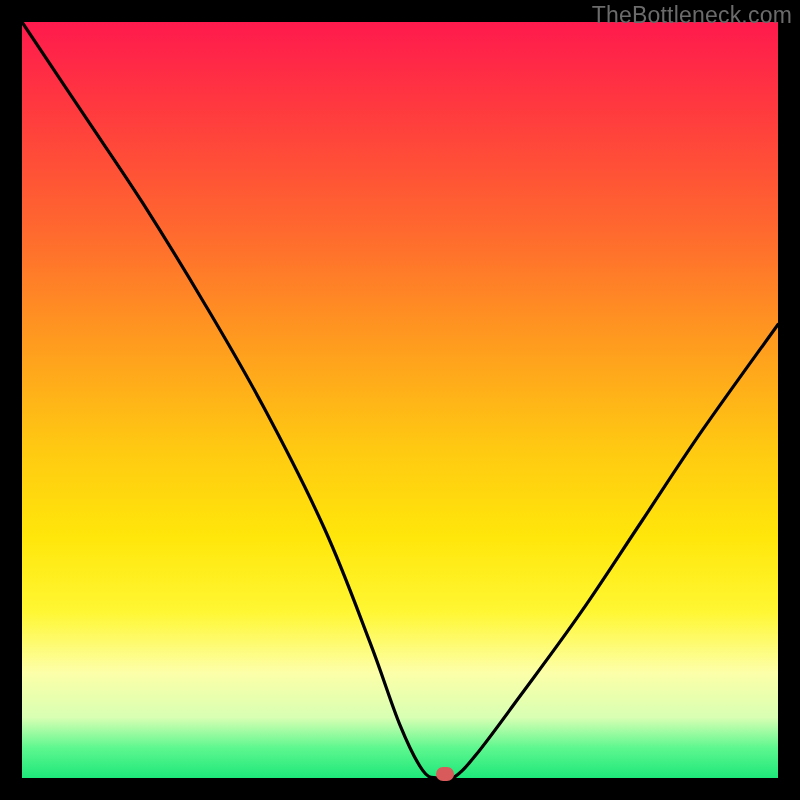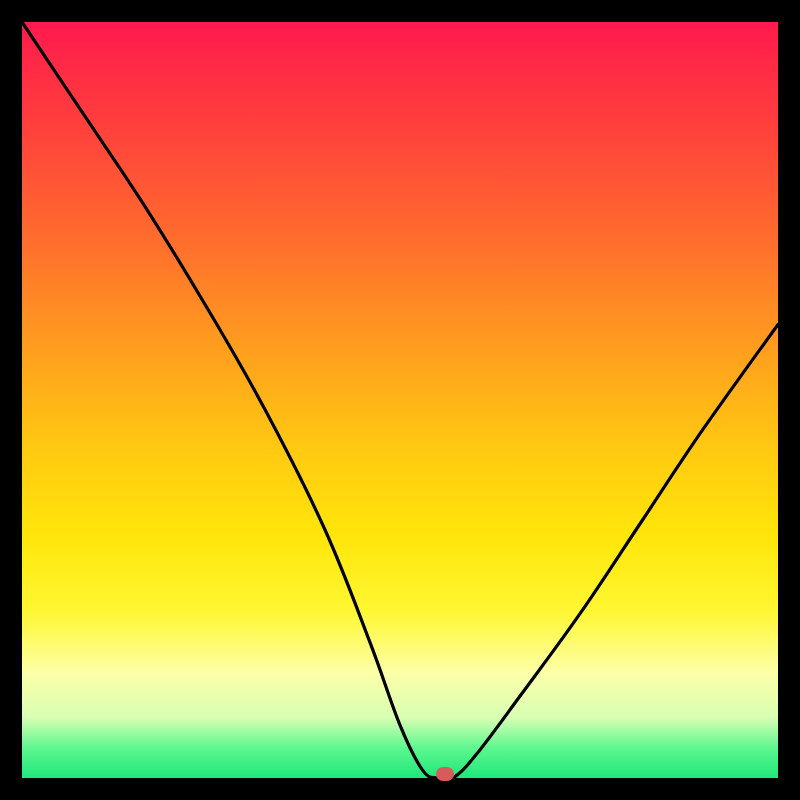--- a/index.html
+++ b/index.html
@@ -68,13 +68,14 @@
 </head>
 <body>
 
 <div class="frame">
   <div class="plot">
     <svg class="curve" viewBox="0 0 756 756" preserveAspectRatio="none">
       <path id="curve-path" d="M 0.0 0.0 C 10.9 16.3, 38.7 58.1, 60.5 90.7 C 82.3 123.4, 99.2 147.4, 121.0 181.4 C 142.7 215.5, 159.7 243.0, 181.4 279.7 C 203.2 316.5, 220.1 344.7, 241.9 385.6 C 263.7 426.4, 283.3 464.3, 302.4 506.5 C 321.5 548.7, 334.2 584.5, 347.8 619.9 C 361.4 655.3, 368.5 679.9, 378.0 703.1 C 387.5 726.2, 393.9 738.9, 400.7 748.4 C 407.5 758.0, 410.4 754.6, 415.8 756.0 C 421.2 757.4, 424.1 760.1, 430.9 756.0 C 437.7 751.9, 441.4 748.3, 453.6 733.3 C 465.8 718.4, 479.9 698.7, 499.0 672.8 C 518.0 647.0, 537.7 621.0, 559.4 589.7 C 581.2 558.4, 598.1 531.6, 619.9 499.0 C 641.7 466.3, 655.9 443.6, 680.4 408.2 C 704.9 372.9, 742.4 321.5, 756.0 302.4" fill="none" stroke="#000" stroke-width="3.2" stroke-linejoin="round" stroke-linecap="round"></path>
     </svg>
     <div class="marker" id="marker" style="left: 423.36px; top: 752px; background: rgb(216, 90, 90);"></div>
   </div>
+  <div class="watermark">TheBottleneck.com</div>
 </div>
 
 </body></html>

